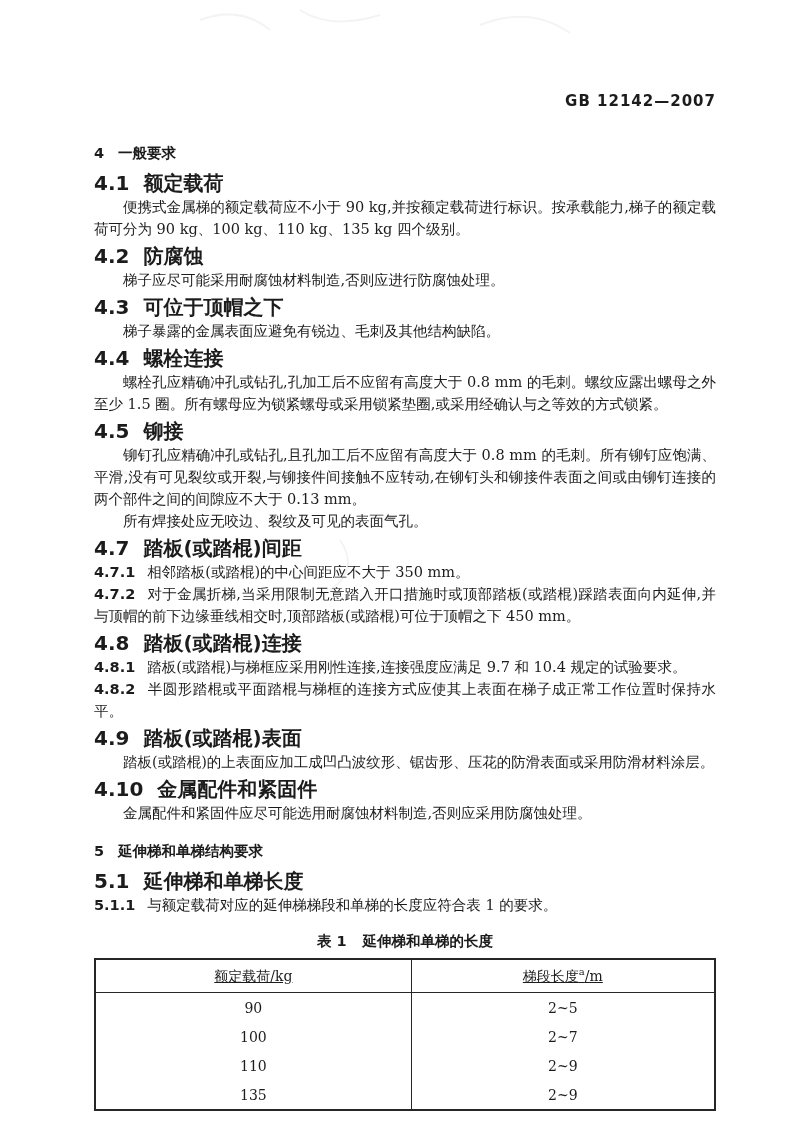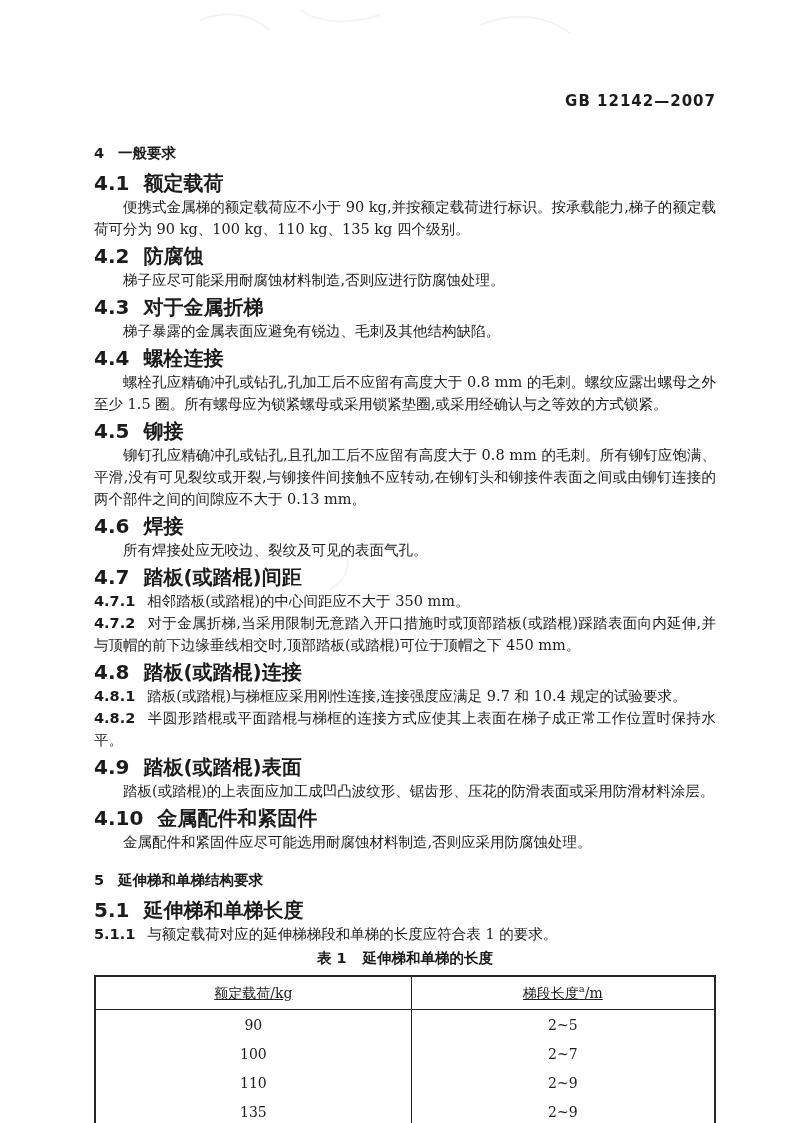--- a/index.html
+++ b/index.html
@@ -46,21 +46,21 @@
   .para.clause{text-indent:0;}
   .clause-num{
     font-family:"DejaVu Sans","Liberation Sans",sans-serif;
     font-weight:bold;
     margin-right:12px;
   }
   .table-caption{
     text-align:center;
     font-family:"DejaVu Sans","Liberation Sans",sans-serif;
     font-weight:bold;
-    margin:2px 0 6px 0;
+    margin:14px 0 6px 0;
   }
   .table-caption .cap-label{margin-right:16px;}
   table.std{
     width:100%;
     border-collapse:collapse;
     border:2px solid #262626;
     margin-bottom:10px;
   }
   table.std th, table.std td{
     font-weight:normal;
@@ -88,27 +88,26 @@
     <path d="M120 470 q60 30 30 60 M340 540 q20 30 -10 50" stroke="#333" stroke-width="2" fill="none"></path>
   </svg>
   <div class="content">
     <div class="doc-code">GB 12142—2007</div>
     <div id="doc-body">
         <div class="h1"><span class="num">4</span><span class="title">一般要求</span></div>
         <div class="h2"><span class="num">4.1</span><span class="title">额定载荷</span></div>
         <p class="para indent">便携式金属梯的额定载荷应不小于 90 kg,并按额定载荷进行标识。按承载能力,梯子的额定载荷可分为 90 kg、100 kg、110 kg、135 kg 四个级别。</p>
         <div class="h2"><span class="num">4.2</span><span class="title">防腐蚀</span></div>
         <p class="para indent">梯子应尽可能采用耐腐蚀材料制造,否则应进行防腐蚀处理。</p>
-        <div class="h2"><span class="num">4.3</span><span class="title">对于金属折梯</span></div>
+        <div class="h2"><span class="num">4.3</span><span class="title">可位于顶帽之下</span></div>
         <p class="para indent">梯子暴露的金属表面应避免有锐边、毛刺及其他结构缺陷。</p>
         <div class="h2"><span class="num">4.4</span><span class="title">螺栓连接</span></div>
         <p class="para indent">螺栓孔应精确冲孔或钻孔,孔加工后不应留有高度大于 0.8 mm 的毛刺。螺纹应露出螺母之外至少 1.5 圈。所有螺母应为锁紧螺母或采用锁紧垫圈,或采用经确认与之等效的方式锁紧。</p>
         <div class="h2"><span class="num">4.5</span><span class="title">铆接</span></div>
         <p class="para indent">铆钉孔应精确冲孔或钻孔,且孔加工后不应留有高度大于 0.8 mm 的毛刺。所有铆钉应饱满、平滑,没有可见裂纹或开裂,与铆接件间接触不应转动,在铆钉头和铆接件表面之间或由铆钉连接的两个部件之间的间隙应不大于 0.13 mm。</p>
-        <div class="h2"><span class="num">4.6</span><span class="title">焊接</span></div>
         <p class="para indent">所有焊接处应无咬边、裂纹及可见的表面气孔。</p>
         <div class="h2"><span class="num">4.7</span><span class="title">踏板(或踏棍)间距</span></div>
         <p class="para clause"><span class="clause-num">4.7.1</span><span>相邻踏板(或踏棍)的中心间距应不大于 350 mm。</span></p>
         <p class="para clause"><span class="clause-num">4.7.2</span><span>对于金属折梯,当采用限制无意踏入开口措施时或顶部踏板(或踏棍)踩踏表面向内延伸,并与顶帽的前下边缘垂线相交时,顶部踏板(或踏棍)可位于顶帽之下 450 mm。</span></p>
         <div class="h2"><span class="num">4.8</span><span class="title">踏板(或踏棍)连接</span></div>
         <p class="para clause"><span class="clause-num">4.8.1</span><span>踏板(或踏棍)与梯框应采用刚性连接,连接强度应满足 9.7 和 10.4 规定的试验要求。</span></p>
         <p class="para clause"><span class="clause-num">4.8.2</span><span>半圆形踏棍或平面踏棍与梯框的连接方式应使其上表面在梯子成正常工作位置时保持水平。</span></p>
         <div class="h2"><span class="num">4.9</span><span class="title">踏板(或踏棍)表面</span></div>
         <p class="para indent">踏板(或踏棍)的上表面应加工成凹凸波纹形、锯齿形、压花的防滑表面或采用防滑材料涂层。</p>
         <div class="h2"><span class="num">4.10</span><span class="title">金属配件和紧固件</span></div>

